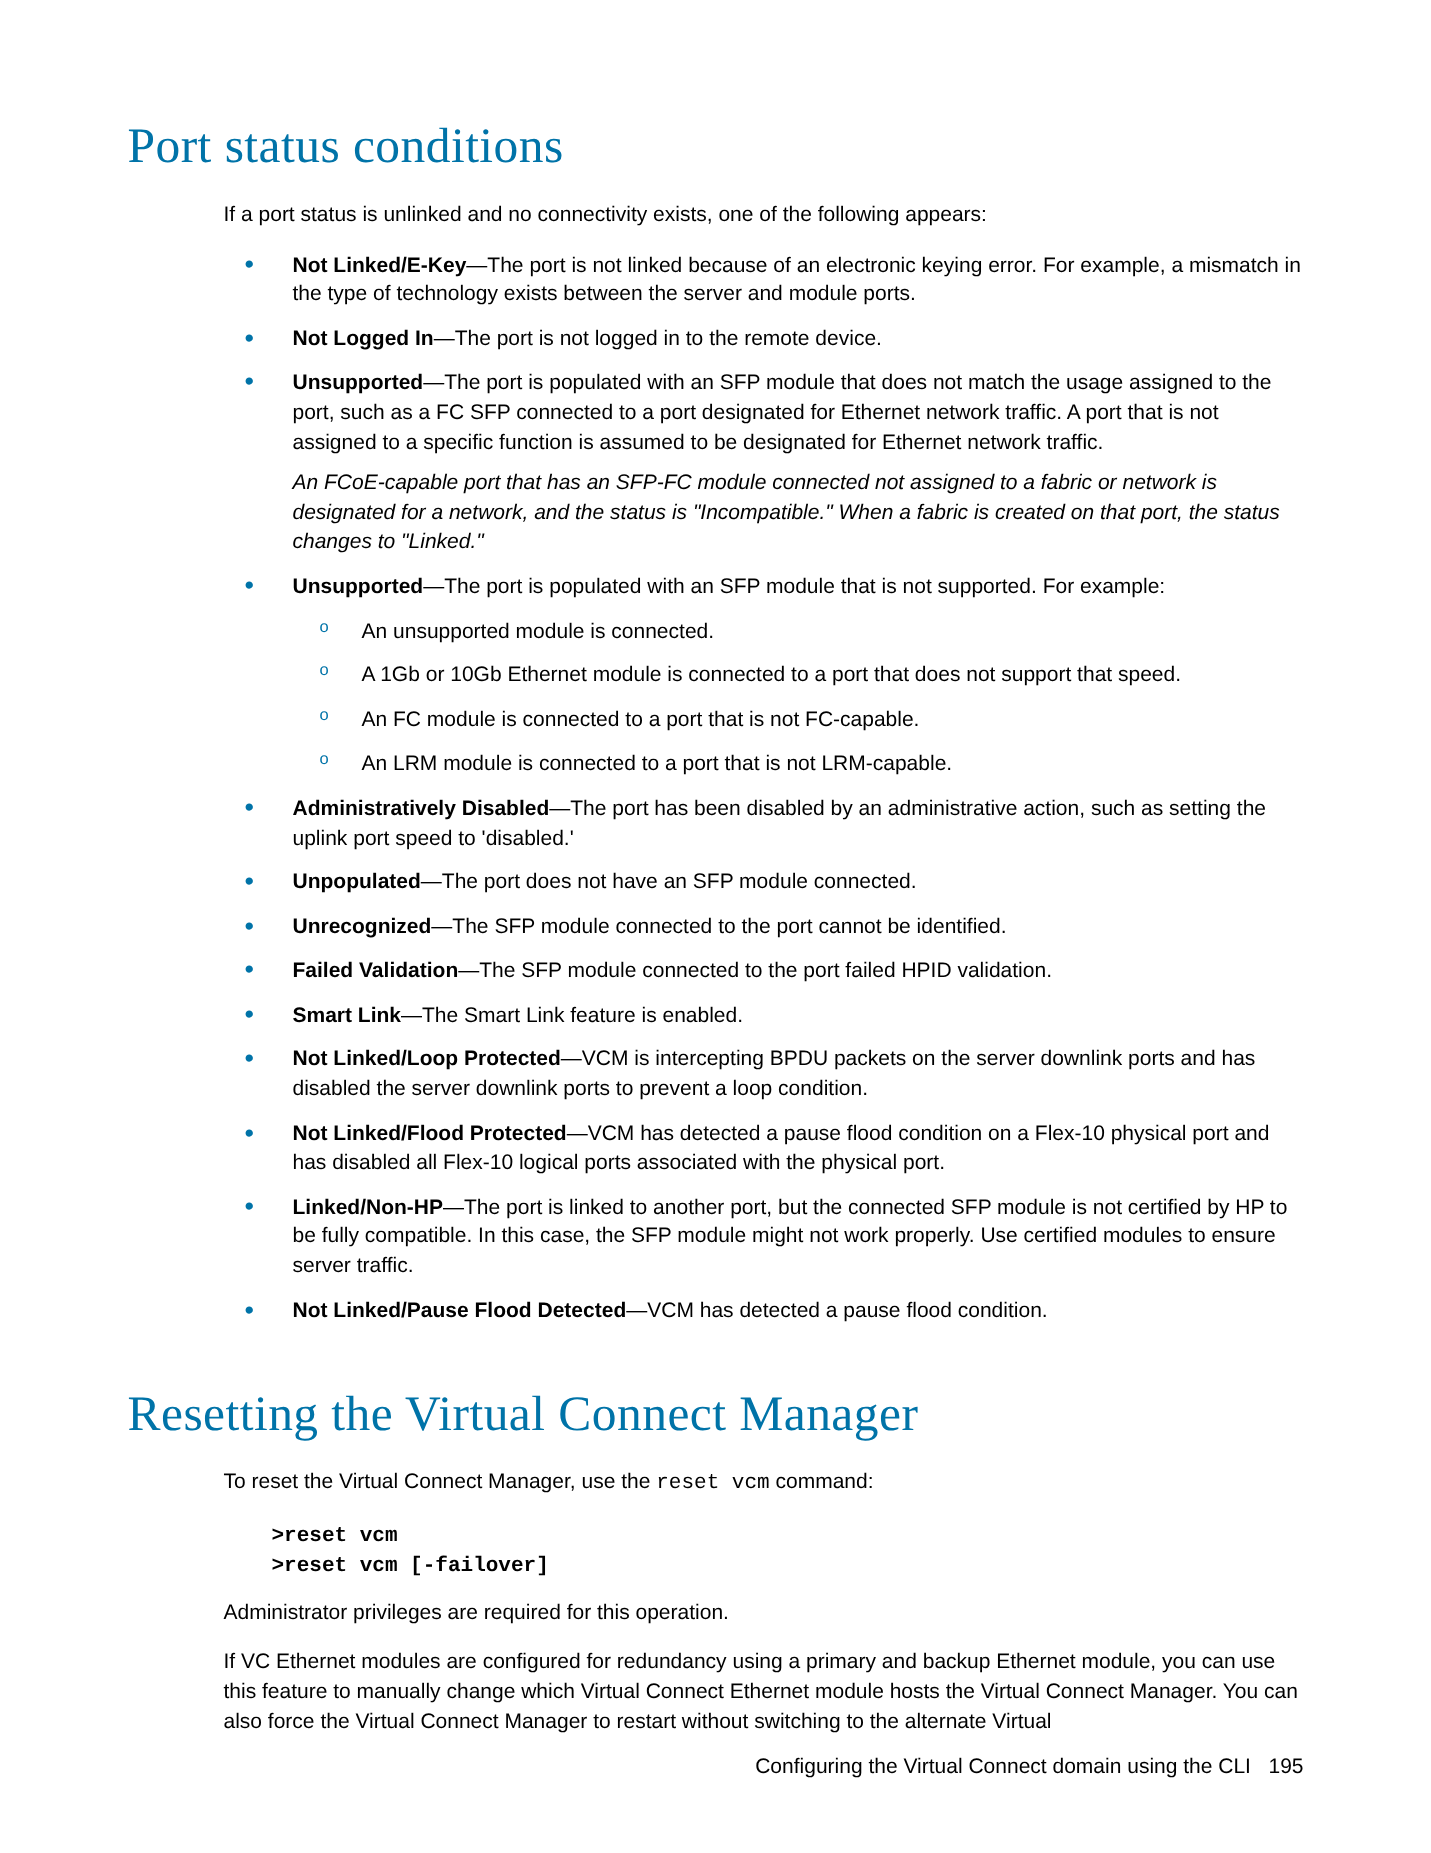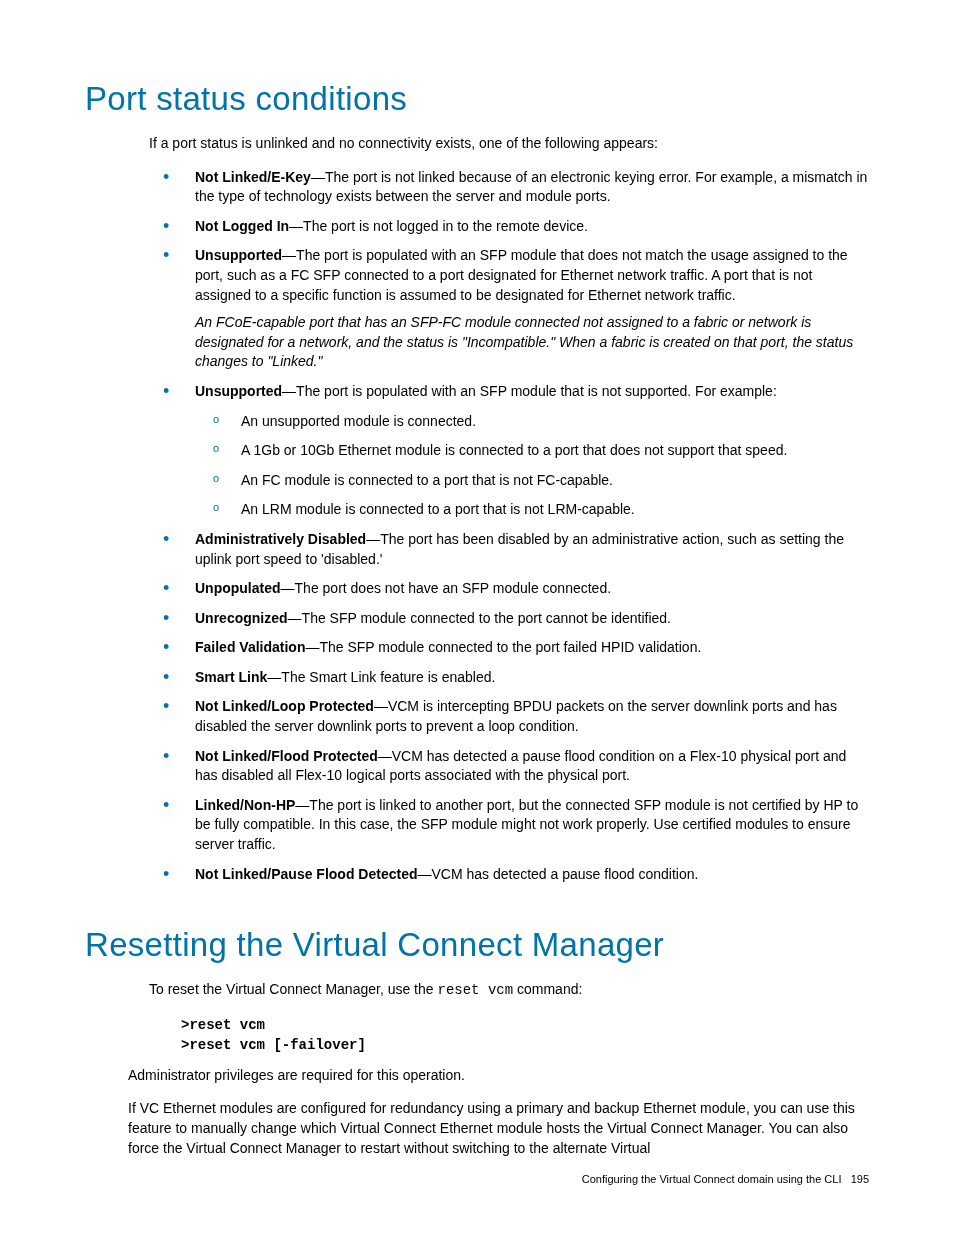--- a/index.html
+++ b/index.html
@@ -7,21 +7,21 @@
       width: 954px;
       height: 1235px;
       background: #fff;
       font-family: Arial, Helvetica, sans-serif;
       font-size: 14px;
       color: #000;
       padding: 80px 85px 50px 85px;
       position: relative;
     }
     h1 {
-      font-family: Liberation Sans, sans-serif;
+      font-family: Liberation Serif, serif;
       font-weight: 300;
       font-size: 33px;
       color: #0073a8;
       margin-bottom: 16px;
       letter-spacing: 0.3px;
     }
     .section2 { margin-top: 42px; }
     .intro { margin-left: 64px; margin-bottom: 14px; line-height: 1.4; }
     ul.bullets { list-style: none; margin-left: 78px; }
     ul.bullets > li {
@@ -60,26 +60,26 @@
       font-family: "Courier New", monospace;
     }
     .code-block {
       font-family: "Courier New", monospace;
       margin-left: 96px;
       line-height: 1.45;
       margin-bottom: 10px;
       white-space: pre;
       font-weight: bold;
     }
-    .body-para { margin-left: 43px; margin-bottom: 12px; line-height: 1.45; }
+    .body-para { margin-left: 64px; margin-bottom: 12px; line-height: 1.45; }
     .footer {
       position: absolute;
       bottom: 50px;
       right: 85px;
-      font-size: 11px;
+      font-size: 14px;
       margin-top: 24px;
     }
   </style>
 </head>
 <body>
 
 <h1>Port status conditions</h1>
 <p class="intro">If a port status is unlinked and no connectivity exists, one of the following appears:</p>
 
 <ul class="bullets">

